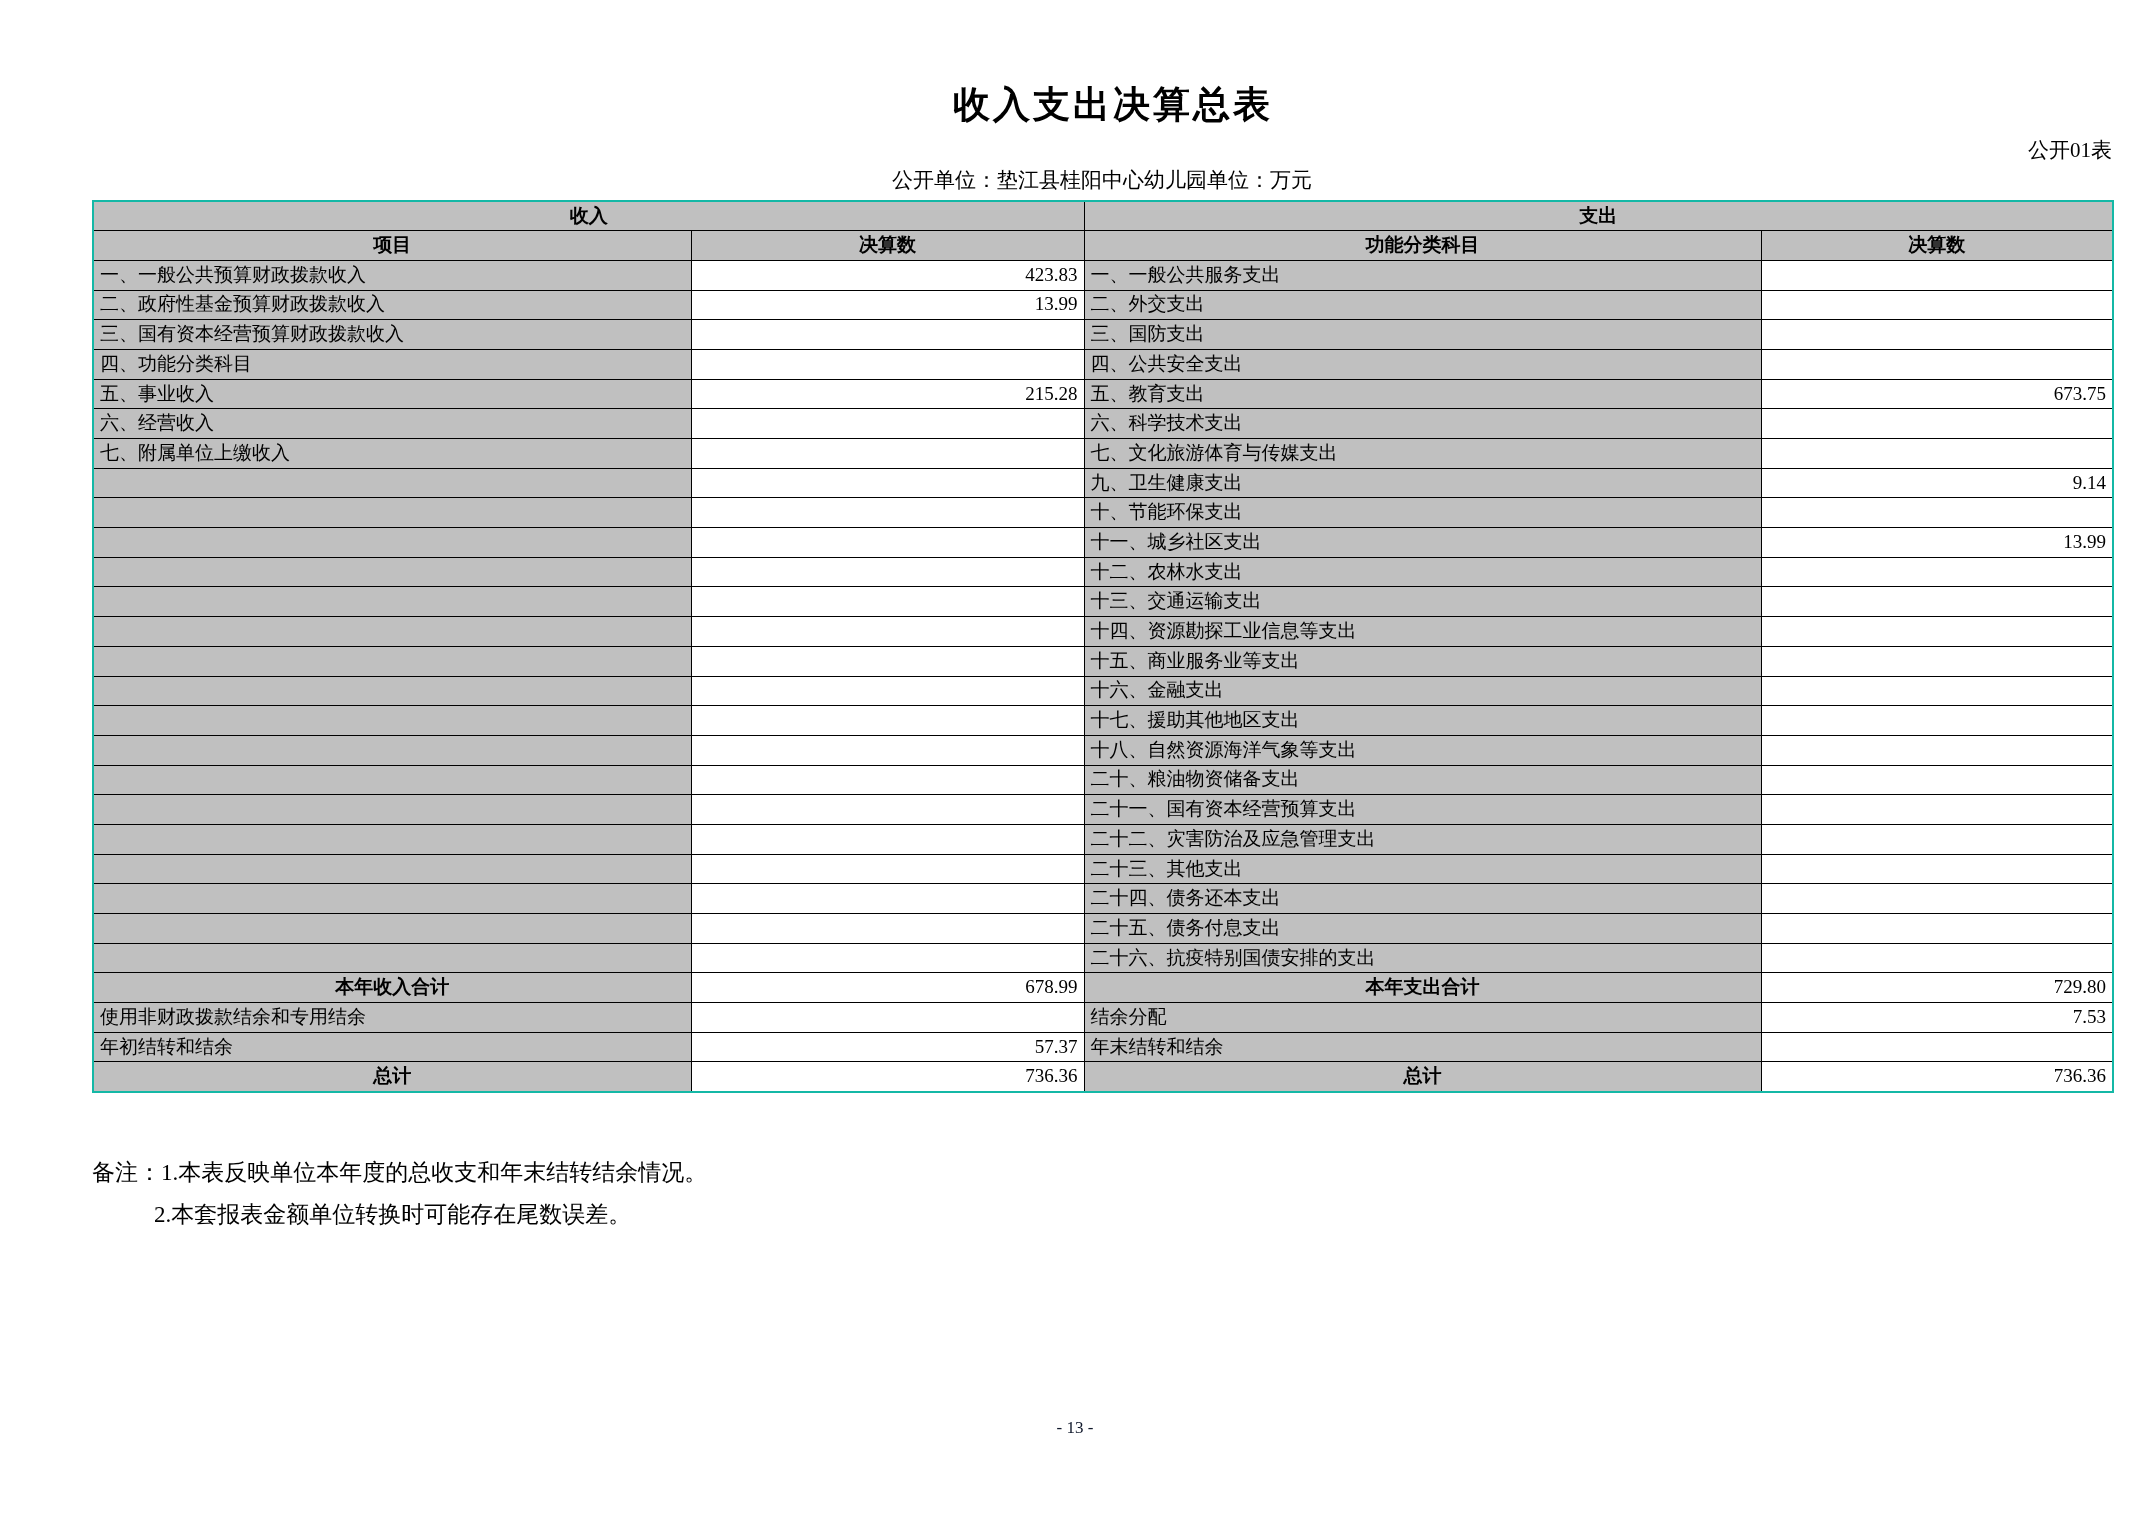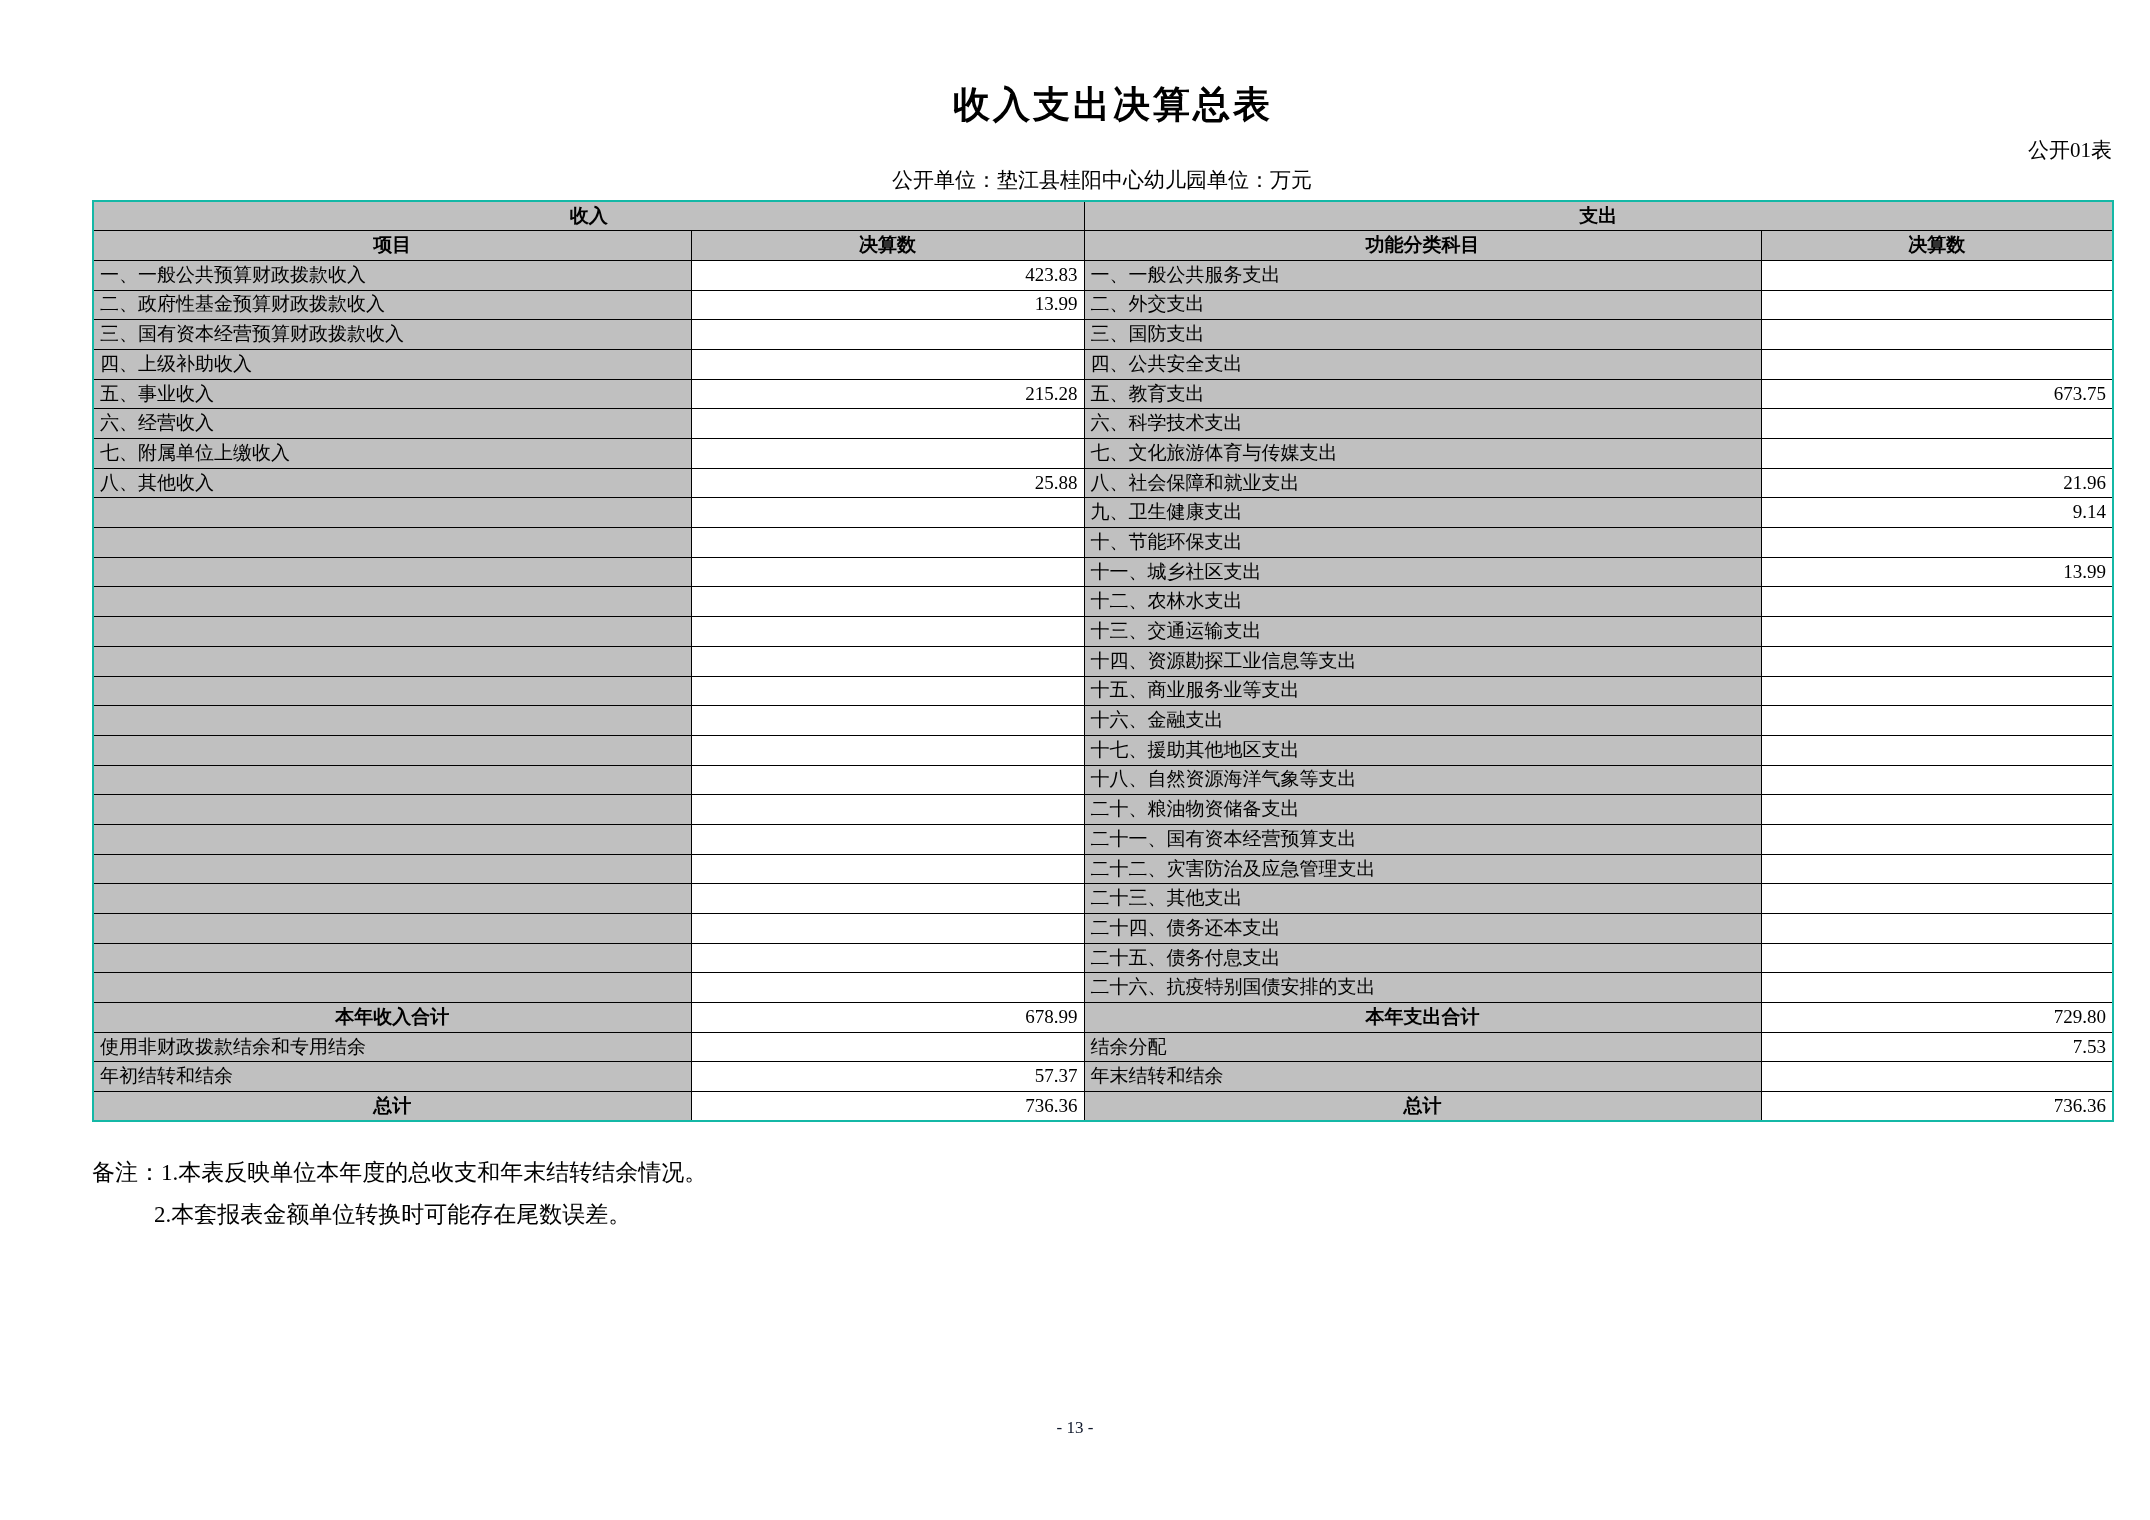--- a/index.html
+++ b/index.html
@@ -120,21 +120,21 @@
         <td class="label-cell">二、外交支出</td>
         <td class="amount-cell"></td>
       </tr>
       <tr>
         <td class="label-cell">三、国有资本经营预算财政拨款收入</td>
         <td class="amount-cell"></td>
         <td class="label-cell">三、国防支出</td>
         <td class="amount-cell"></td>
       </tr>
       <tr>
-        <td class="label-cell">四、上级补助收入</td>
+        <td class="label-cell">四、功能分类科目</td>
         <td class="amount-cell"></td>
         <td class="label-cell">四、公共安全支出</td>
         <td class="amount-cell"></td>
       </tr>
       <tr>
         <td class="label-cell">五、事业收入</td>
         <td class="amount-cell">215.28</td>
         <td class="label-cell">五、教育支出</td>
         <td class="amount-cell">673.75</td>
       </tr>
@@ -144,26 +144,20 @@
         <td class="label-cell">六、科学技术支出</td>
         <td class="amount-cell"></td>
       </tr>
       <tr>
         <td class="label-cell">七、附属单位上缴收入</td>
         <td class="amount-cell"></td>
         <td class="label-cell">七、文化旅游体育与传媒支出</td>
         <td class="amount-cell"></td>
       </tr>
       <tr>
-        <td class="label-cell">八、其他收入</td>
-        <td class="amount-cell">25.88</td>
-        <td class="label-cell">八、社会保障和就业支出</td>
-        <td class="amount-cell">21.96</td>
-      </tr>
-      <tr>
         <td class="label-cell"></td>
         <td class="amount-cell"></td>
         <td class="label-cell">九、卫生健康支出</td>
         <td class="amount-cell">9.14</td>
       </tr>
       <tr>
         <td class="label-cell"></td>
         <td class="amount-cell"></td>
         <td class="label-cell">十、节能环保支出</td>
         <td class="amount-cell"></td>

